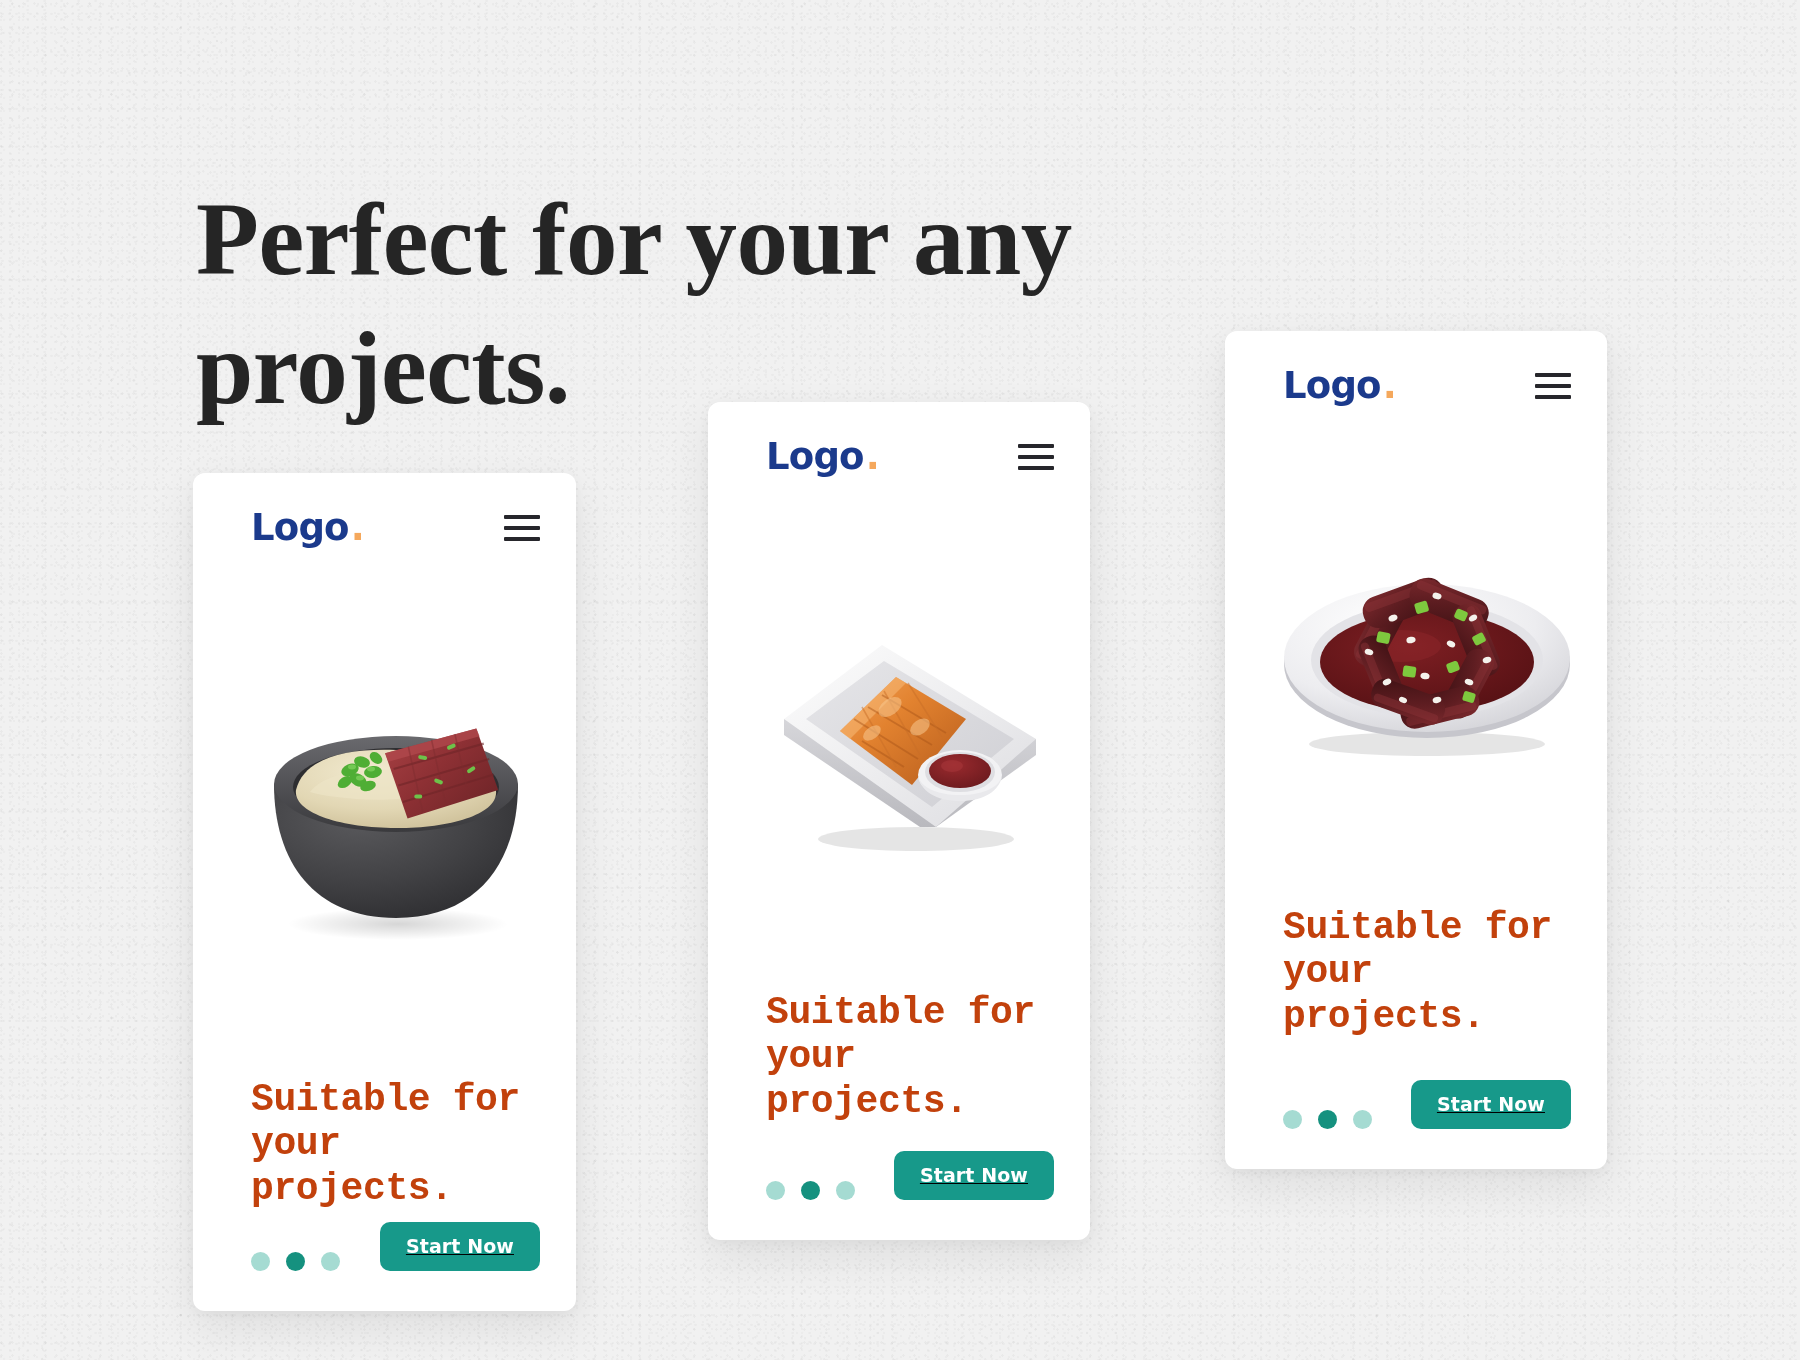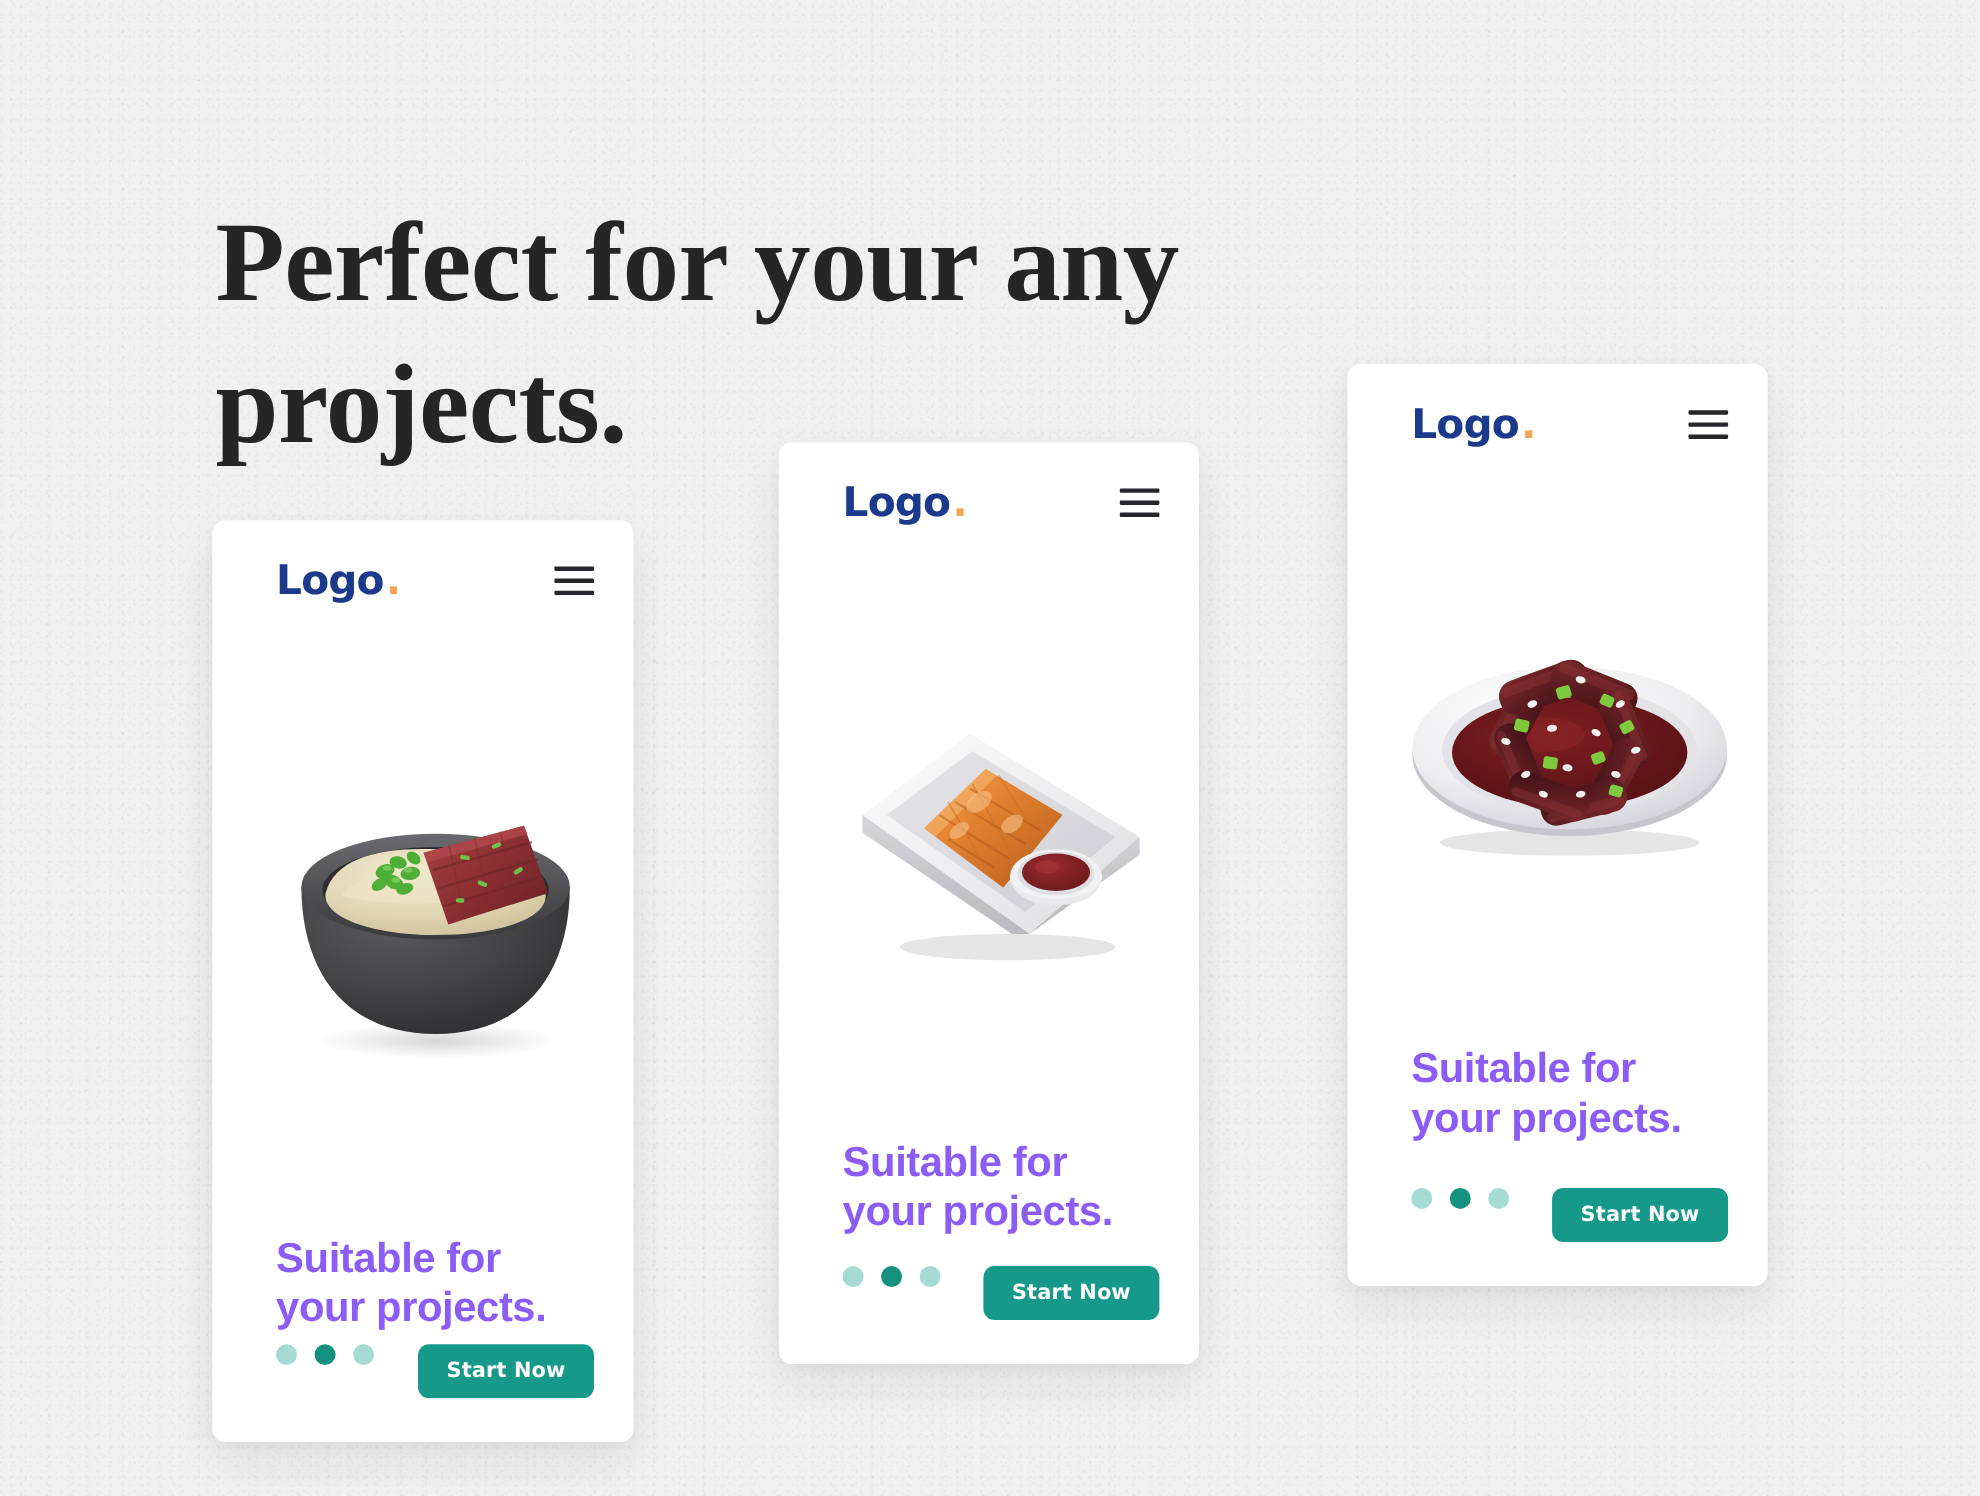--- a/index.html
+++ b/index.html
@@ -114,38 +114,39 @@
     position:relative;
     display:flex;
     align-items:center;
     justify-content:center;
   }
   .hero svg { display:block; }
 
   
   .phone-copy {
     padding:0 36px;
-    font-family:Liberation Sans, sans-serif;
+    font-family:Liberation Mono, monospace;
     font-weight:700;
     font-size:38px;
     line-height:1.18;
-    color:#8b5cf6;
+    color:#c2410c;
     letter-spacing:-0.4px;
     white-space:pre-line;
     flex:0 0 auto;
   }
 
   
   .phone-footer {
     display:flex;
-    align-items:flex-start;
+    align-items:flex-end;
     justify-content:space-between;
     padding:0 36px 40px 36px;
     margin-top:auto;
     flex:0 0 auto;
+    text-decoration:underline;
   }
 
   .dots { display:flex; gap:16px; align-items:center; }
   .dot-ind {
     width:19px; height:19px;
     border-radius:50%;
     background:#a5dbd2;
     cursor:pointer;
   }
   .dot-ind.active { background:#15917f; }

